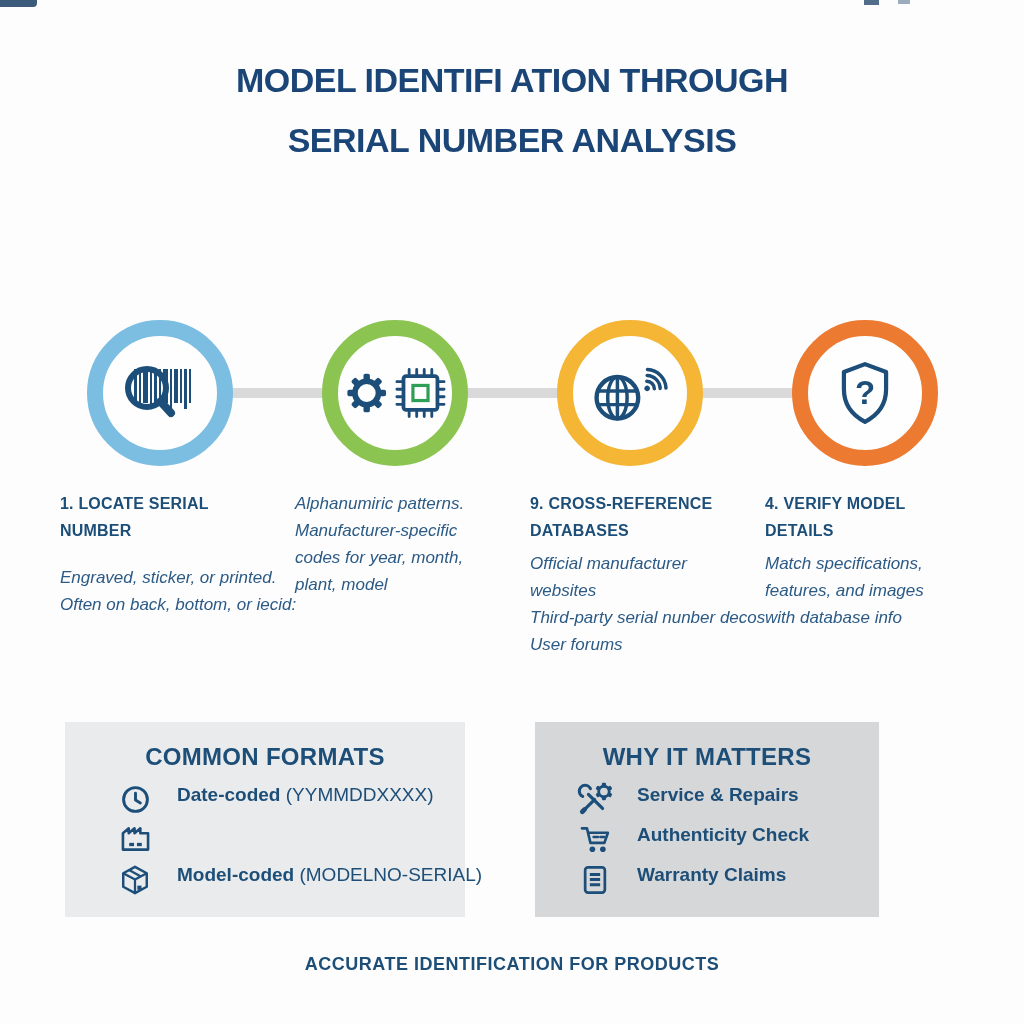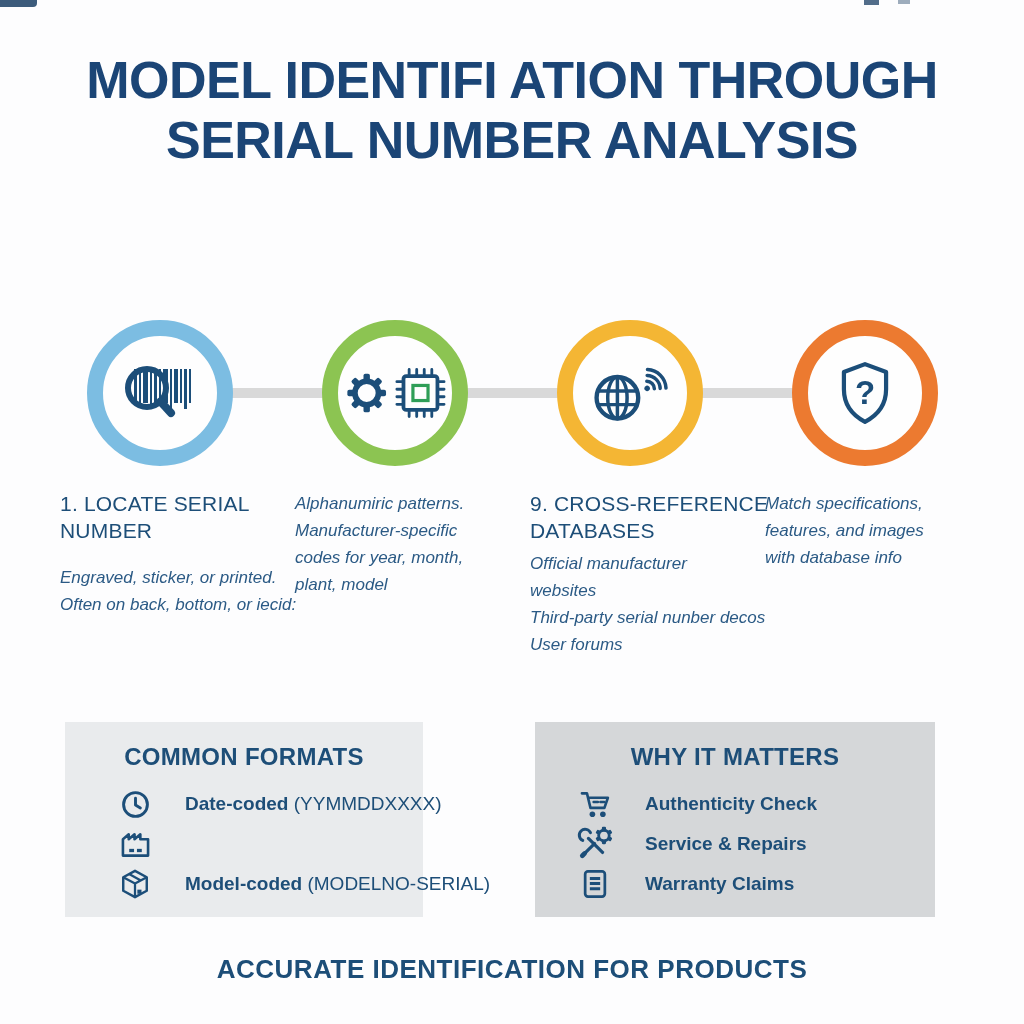--- a/index.html
+++ b/index.html
@@ -9,21 +9,21 @@
     font-family:"Liberation Sans","DejaVu Sans",sans-serif;
     color:#1c4e79;
   }
   .artifact{position:absolute;background:#27496d;}
   .art-tl{top:0;left:0;width:37px;height:7px;border-radius:0 0 4px 0;opacity:.9;}
   .art-tr1{top:0;left:864px;width:15px;height:5px;opacity:.8;}
   .art-tr2{top:0;left:898px;width:12px;height:4px;opacity:.45;}
 
   .title{
     position:absolute;top:50px;left:0;width:1024px;
-    text-align:center;font-weight:bold;font-size:52px;line-height:60px;
+    text-align:center;font-weight:bold;font-size:34px;line-height:60px;
     letter-spacing:-.5px;color:#1b4576;white-space:pre-line;
   }
 
   .steps{
     position:absolute;top:320px;left:42px;width:940px;
     display:grid;grid-template-columns:repeat(4,235px);
   }
   .connector{
     position:absolute;top:68px;left:118px;width:705px;height:10px;
     background:#d9d9d9;border-radius:5px;z-index:0;
@@ -31,48 +31,48 @@
   .step{position:relative;z-index:1;}
   .circle-wrap{display:flex;justify-content:center;}
   .ring{
     width:146px;height:146px;box-sizing:border-box;border-radius:50%;
     border:16px solid #999;background:#fefefe;
     display:flex;align-items:center;justify-content:center;
   }
   .big-icon{color:#1c4e79;display:block;}
   .step-text{margin-top:24px;padding-left:18px;}
   .step-heading{
-    font-weight:normal;font-size:21px;line-height:27px;color:#1d4e78;
+    font-weight:bold;font-size:16px;line-height:27px;color:#1d4e78;
     white-space:pre;min-height:56px;width:max-content;letter-spacing:.2px;
   }
   .step-desc{
     margin-top:4px;font-size:17px;line-height:27px;color:#2b5a85;
     white-space:pre;width:max-content;font-style:italic;
   }
   .step-desc.gap{margin-top:18px;}
 
   .box{position:absolute;top:722px;height:195px;box-sizing:border-box;}
-  .box-formats{left:65px;width:358px;background:#e9ebed;}
-  .box-matters{left:535px;width:400px;background:#d5d7d9;}
+  .box-formats{left:65px;width:400px;background:#e9ebed;}
+  .box-matters{left:535px;width:344px;background:#d5d7d9;}
   .box-title{
     text-align:center;font-weight:bold;font-size:24px;color:#1d4e78;
     margin-top:21px;letter-spacing:.3px;
   }
   .box-items{margin-top:13px;}
-  .box-item{display:flex;align-items:center;height:40px;gap:32px;}
+  .box-item{display:flex;align-items:flex-start;height:40px;gap:24px;}
   .box-formats .box-item{padding-left:52px;}
   .box-matters .box-item{padding-left:42px;}
   .item-icon{color:#1c4e79;flex:0 0 auto;display:flex;align-items:center;justify-content:center;width:36px;}
   .item-text{font-size:19px;color:#1d4e78;white-space:pre;}
   .item-label{font-weight:bold;}
   .item-value{font-weight:normal;}
 
   .footer{
     position:absolute;top:954px;left:0;width:1024px;text-align:center;
-    font-weight:bold;font-size:26px;letter-spacing:.5px;color:#1d4e78;
+    font-weight:bold;font-size:18px;letter-spacing:.5px;color:#1d4e78;
   }
   svg{overflow:visible;}
 </style>
 </head>
 <body>
 
 <div class="artifact art-tl"></div>
 <div class="artifact art-tr1"></div>
 <div class="artifact art-tr2"></div>
 
@@ -173,20 +173,22 @@
   <div class="step">
     <div class="circle-wrap">
       <div class="ring" style="border-color: rgb(236, 122, 48);">
         <svg class="big-icon" width="60" height="66" viewBox="0 0 64 72">
           <path d="M32 4.5 L55 13 V32 C55 49.5 45.5 60.5 32 67.5 C18.5 60.5 9 49.5 9 32 V13 Z" fill="none" stroke="currentColor" stroke-width="4.6" stroke-linejoin="round"></path>
           <text x="32" y="48" text-anchor="middle" font-size="36" font-weight="bold" fill="currentColor">?</text>
         </svg>
       </div>
     </div>
     <div class="step-text">
+      <div class="step-heading">4. VERIFY MODEL
+DETAILS</div>
       <div class="step-desc">Match specifications,
 features, and images
 with database info</div>
     </div>
   </div>
 </div>
 
 <div class="box box-formats">
   <div class="box-title">COMMON FORMATS</div>
   <div class="box-items">
@@ -217,31 +219,20 @@
         </svg>
       </span>
       <span class="item-text"><span class="item-label">Model-coded</span> <span class="item-value">(MODELNO-SERIAL)</span></span>
     </div>
   </div>
 </div>
 
 <div class="box box-matters">
   <div class="box-title">WHY IT MATTERS</div>
   <div class="box-items">
-    <div class="box-item">
-      <span class="item-icon">
-        <svg width="33" height="31" viewBox="0 0 34 32">
-          <path d="M3 4.5 H8.2 L11.8 19.5 H26.2 L29.8 9 H9.3" fill="none" stroke="currentColor" stroke-width="2.7" stroke-linecap="round" stroke-linejoin="round"></path>
-          <path d="M15 13.5 H19.5 M22 13.5 H26" stroke="currentColor" stroke-width="2.5" stroke-linecap="round" fill="none"></path>
-          <circle cx="13.8" cy="26" r="2.9" fill="currentColor"></circle>
-          <circle cx="24.6" cy="26" r="2.9" fill="currentColor"></circle>
-        </svg>
-      </span>
-      <span class="item-text"><span class="item-label">Authenticity Check</span></span>
-    </div>
     <div class="box-item">
       <span class="item-icon">
         <svg width="34" height="32" viewBox="0 0 36 34">
           <path d="M13.2 5 A 6.2 6.2 0 1 0 5 13.2" fill="none" stroke="currentColor" stroke-width="3.2" stroke-linecap="round"></path>
           <line x1="11" y1="11" x2="26" y2="26" stroke="currentColor" stroke-width="3.4" stroke-linecap="round"></line>
           <line x1="7" y1="27" x2="17.5" y2="16.5" stroke="currentColor" stroke-width="3.4" stroke-linecap="round"></line>
           <line x1="4.5" y1="29.5" x2="7" y2="27" stroke="currentColor" stroke-width="5" stroke-linecap="round"></line>
           <g transform="translate(27.5,8)" fill="currentColor">
             <rect x="-2.2" y="-9.2" width="4.4" height="4.6" rx="1.2"></rect>
             <rect x="-2.2" y="-9.2" width="4.4" height="4.6" rx="1.2" transform="rotate(60)"></rect>
@@ -250,20 +241,31 @@
             <rect x="-2.2" y="-9.2" width="4.4" height="4.6" rx="1.2" transform="rotate(240)"></rect>
             <rect x="-2.2" y="-9.2" width="4.4" height="4.6" rx="1.2" transform="rotate(300)"></rect>
             <circle r="5.6" fill="none" stroke="currentColor" stroke-width="3"></circle>
           </g>
         </svg>
       </span>
       <span class="item-text"><span class="item-label">Service &amp; Repairs</span></span>
     </div>
     <div class="box-item">
       <span class="item-icon">
+        <svg width="33" height="31" viewBox="0 0 34 32">
+          <path d="M3 4.5 H8.2 L11.8 19.5 H26.2 L29.8 9 H9.3" fill="none" stroke="currentColor" stroke-width="2.7" stroke-linecap="round" stroke-linejoin="round"></path>
+          <path d="M15 13.5 H19.5 M22 13.5 H26" stroke="currentColor" stroke-width="2.5" stroke-linecap="round" fill="none"></path>
+          <circle cx="13.8" cy="26" r="2.9" fill="currentColor"></circle>
+          <circle cx="24.6" cy="26" r="2.9" fill="currentColor"></circle>
+        </svg>
+      </span>
+      <span class="item-text"><span class="item-label">Authenticity Check</span></span>
+    </div>
+    <div class="box-item">
+      <span class="item-icon">
         <svg width="30" height="32" viewBox="0 0 32 34">
           <rect x="5.5" y="3.5" width="21" height="27" rx="3" fill="none" stroke="currentColor" stroke-width="2.9"></rect>
           <path d="M10.5 11 H21.5 M10.5 16.5 H21.5 M10.5 22 H21.5" stroke="currentColor" stroke-width="3.2" fill="none"></path>
         </svg>
       </span>
       <span class="item-text"><span class="item-label">Warranty Claims</span></span>
     </div>
   </div>
 </div>
 

